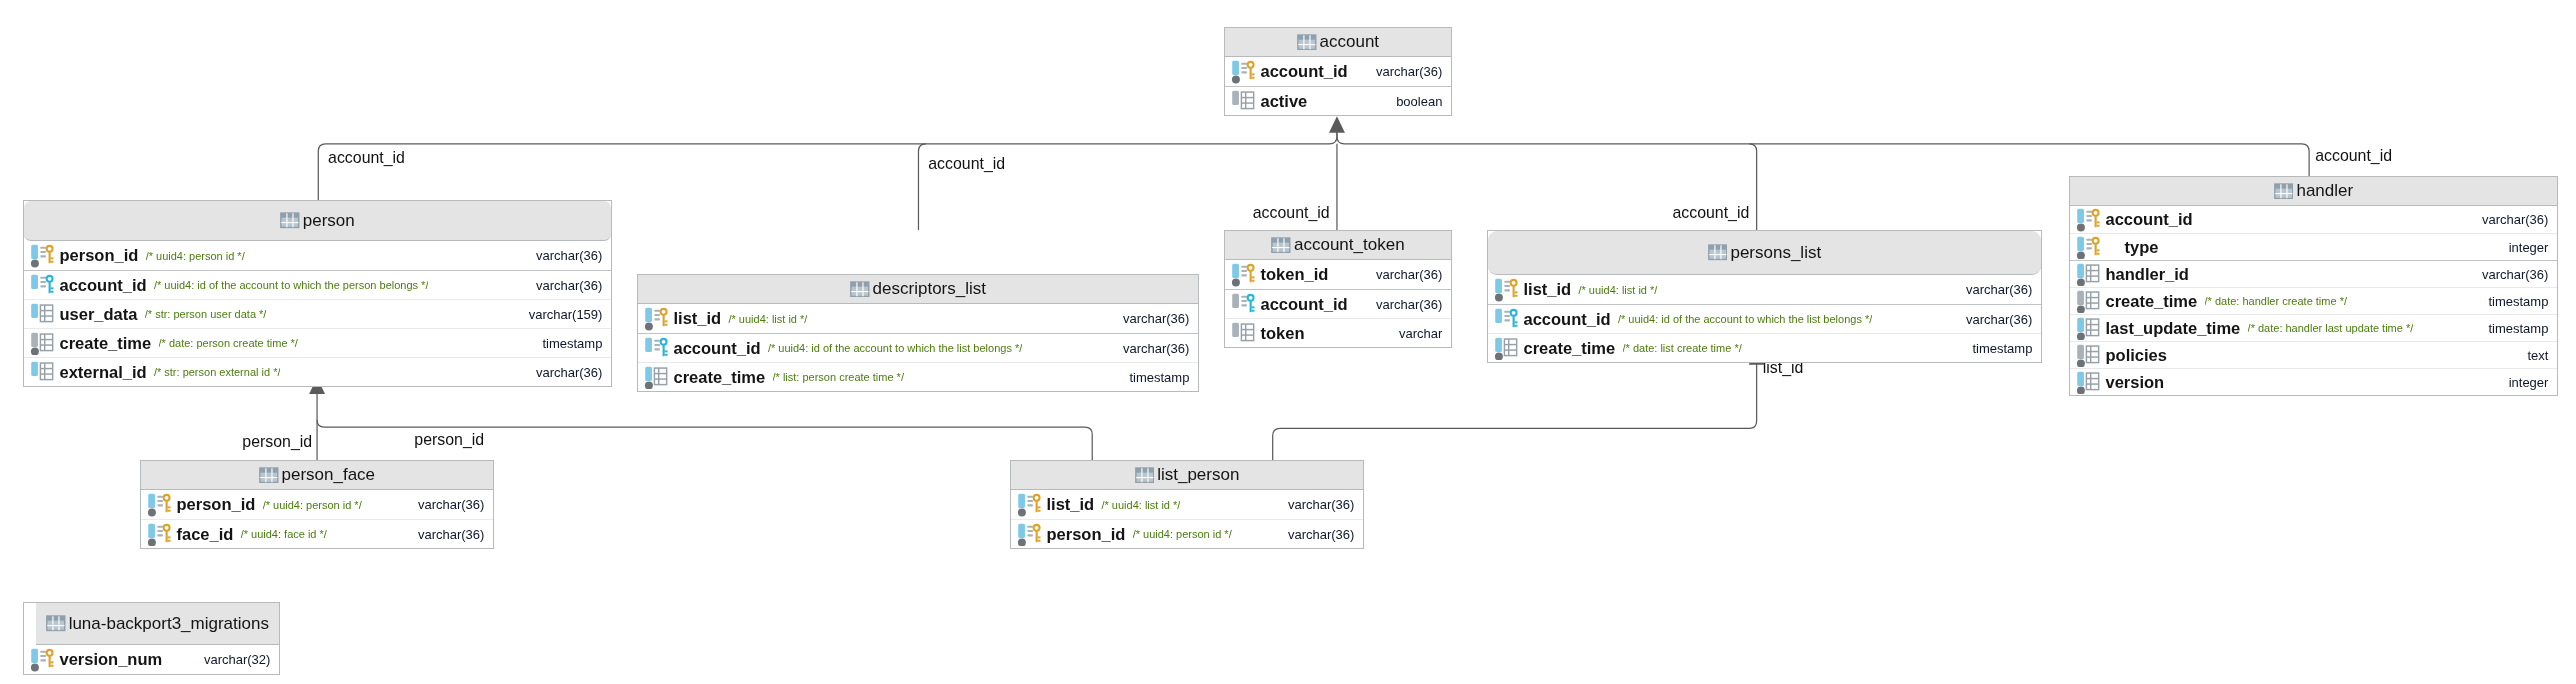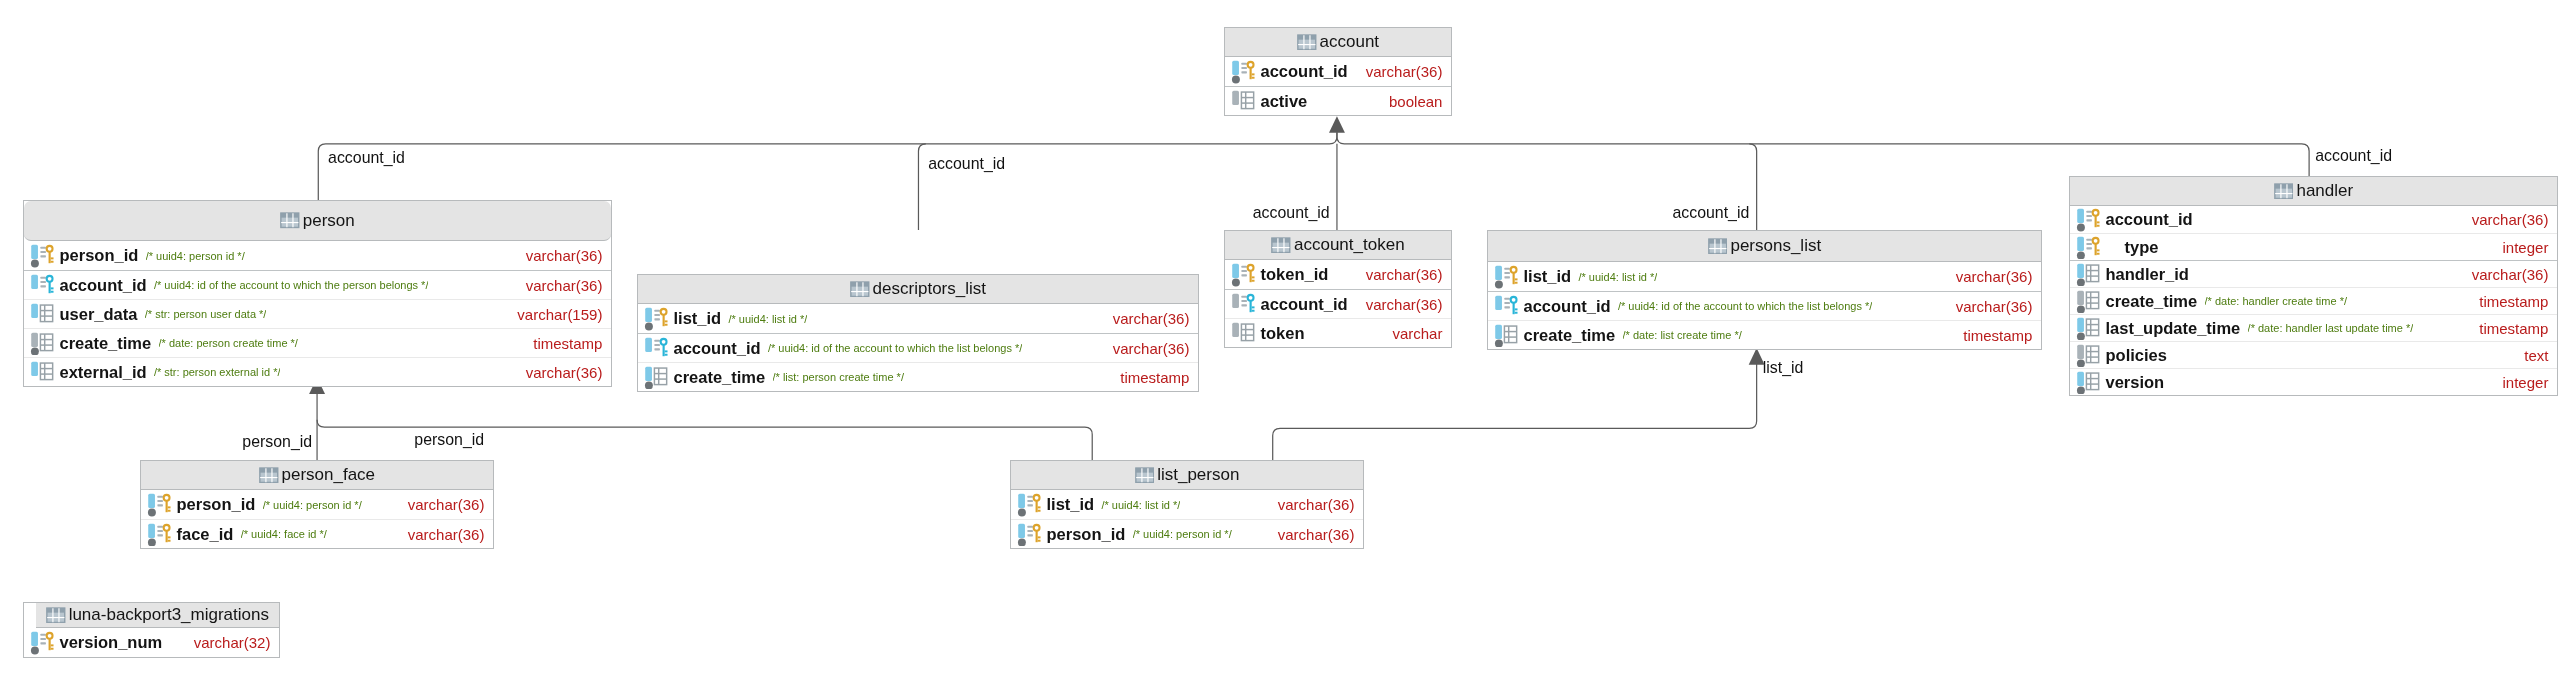--- a/index.html
+++ b/index.html
@@ -9,21 +9,21 @@
   .tbl-header{display:flex;align-items:center;justify-content:center;gap:3px;
     background:#e4e4e4;border-bottom:1.2px solid #b7babc;box-sizing:border-box;
     font-size:17px;color:#141414;white-space:nowrap;}
   .row{display:flex;align-items:center;padding:0 8.6px 0 6.1px;box-sizing:border-box;background:#ffffff;}
   .row.sep-light{border-top:0.6px solid #e9e9e9;}
   .row.sep-strong{border-top:1.2px solid #bfc3c5;}
   .col-icon{width:24.5px;height:24.5px;flex:0 0 24.5px;margin-right:4.9px;}
   .hdr-icon{width:19.6px;height:16.5px;flex:0 0 19.6px;}
   .col-name{font-weight:bold;font-size:16.5px;color:#141414;white-space:nowrap;}
   .col-comment{font-size:11px;color:#4d7c0f;margin-left:7.3px;white-space:nowrap;overflow:hidden;min-width:0;flex-shrink:1;}
-  .col-type{font-size:15px;color:#b91c1c;margin-left:auto;padding-left:8.6px;white-space:nowrap;}
+  .col-type{font-size:13px;color:#0f172a;margin-left:auto;padding-left:8.6px;white-space:nowrap;}
   .edge-label{font-size:26px;fill:#111111;}
 </style>
 </head>
 <body>
 
 <div id="canvas" style="width: 2576px; height: 684px; background: rgb(255, 255, 255);">
   <svg id="edges-svg" width="2576" height="684" viewBox="0 0 4208 1118">
       <path d="M 519 328 L 519 247 Q 519 235 531 235 L 2172 235 Q 2184 235 2184 223 L 2184 216" fill="none" stroke="#5a5a5a" stroke-width="2"></path>
       <text x="535" y="266" text-anchor="start" class="edge-label">account_id</text>
       <path d="M 1500 376 L 1500 247 Q 1500 235 1512 235" fill="none" stroke="#5a5a5a" stroke-width="2"></path>
@@ -290,21 +290,21 @@
             <line x1="17" y1="14" x2="37" y2="14"></line>
             <line x1="17" y1="23" x2="37" y2="23"></line>
             <line x1="24" y1="5" x2="24" y2="32"></line>
           </g>
         </svg>
         <span class="col-name">token</span>
         <span class="col-type">varchar</span>
       </div>
     </div>
     <div class="tbl" style="left: 1487px; top: 230px; width: 555px;">
-      <div class="tbl-header" style="height: 31px;">
+      <div class="tbl-header" style="height: 44px; border-radius: 9px;">
         <svg class="hdr-icon" viewBox="0 0 34 28">
     <rect x="1.5" y="1.5" width="31" height="25" fill="#b9c6cf" stroke="#8fa0ac" stroke-width="2.5"></rect>
     <rect x="1.5" y="1.5" width="31" height="8" fill="#8fa0ac"></rect>
     <line x1="12" y1="2" x2="12" y2="26" stroke="#ffffff" stroke-width="2"></line>
     <line x1="22.5" y1="2" x2="22.5" y2="26" stroke="#ffffff" stroke-width="2"></line>
     <line x1="2" y1="18" x2="32" y2="18" stroke="#ffffff" stroke-width="2"></line>
   </svg>
         <span>persons_list</span>
       </div>
       <div class="row" style="height: 29px;">
@@ -566,21 +566,21 @@
             <rect x="7.8" y="20.5" width="4.6" height="3.2" fill="#dda32b"></rect>
             <rect x="7.8" y="26" width="4.6" height="3.2" fill="#dda32b"></rect>
           </g>
         </svg>
         <span class="col-name">person_id</span>
         <span class="col-comment">/* uuid4: person id */</span>
         <span class="col-type">varchar(36)</span>
       </div>
     </div>
     <div class="tbl" style="left: 23px; top: 602px; width: 257px;">
-      <div class="tbl-header" style="height: 25px; margin-left: 12px;">
+      <div class="tbl-header" style="height: 42px; margin-left: 12px;">
         <svg class="hdr-icon" viewBox="0 0 34 28">
     <rect x="1.5" y="1.5" width="31" height="25" fill="#b9c6cf" stroke="#8fa0ac" stroke-width="2.5"></rect>
     <rect x="1.5" y="1.5" width="31" height="8" fill="#8fa0ac"></rect>
     <line x1="12" y1="2" x2="12" y2="26" stroke="#ffffff" stroke-width="2"></line>
     <line x1="22.5" y1="2" x2="22.5" y2="26" stroke="#ffffff" stroke-width="2"></line>
     <line x1="2" y1="18" x2="32" y2="18" stroke="#ffffff" stroke-width="2"></line>
   </svg>
         <span>luna-backport3_migrations</span>
       </div>
       <div class="row" style="height: 29px;">

